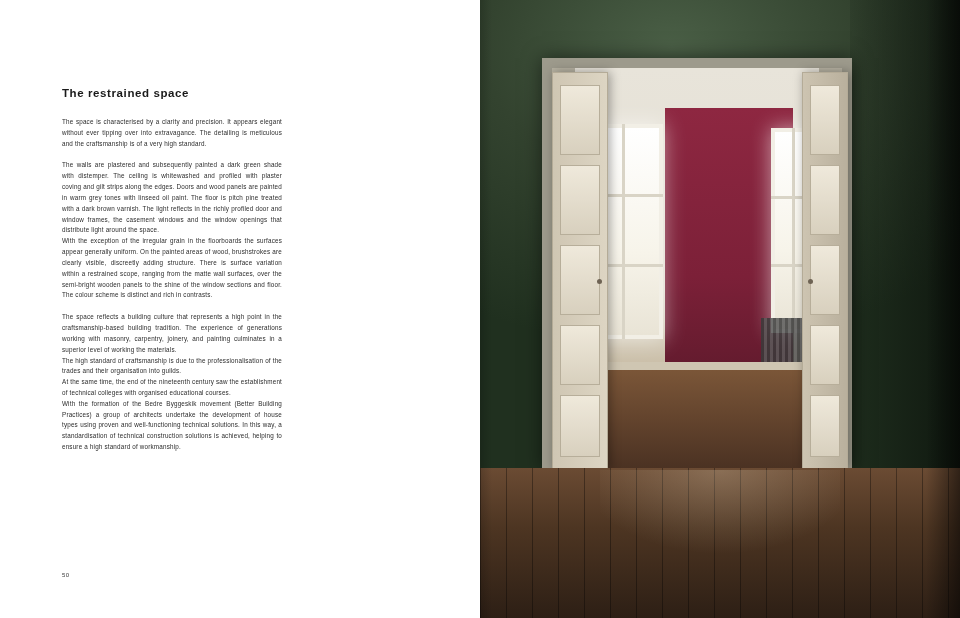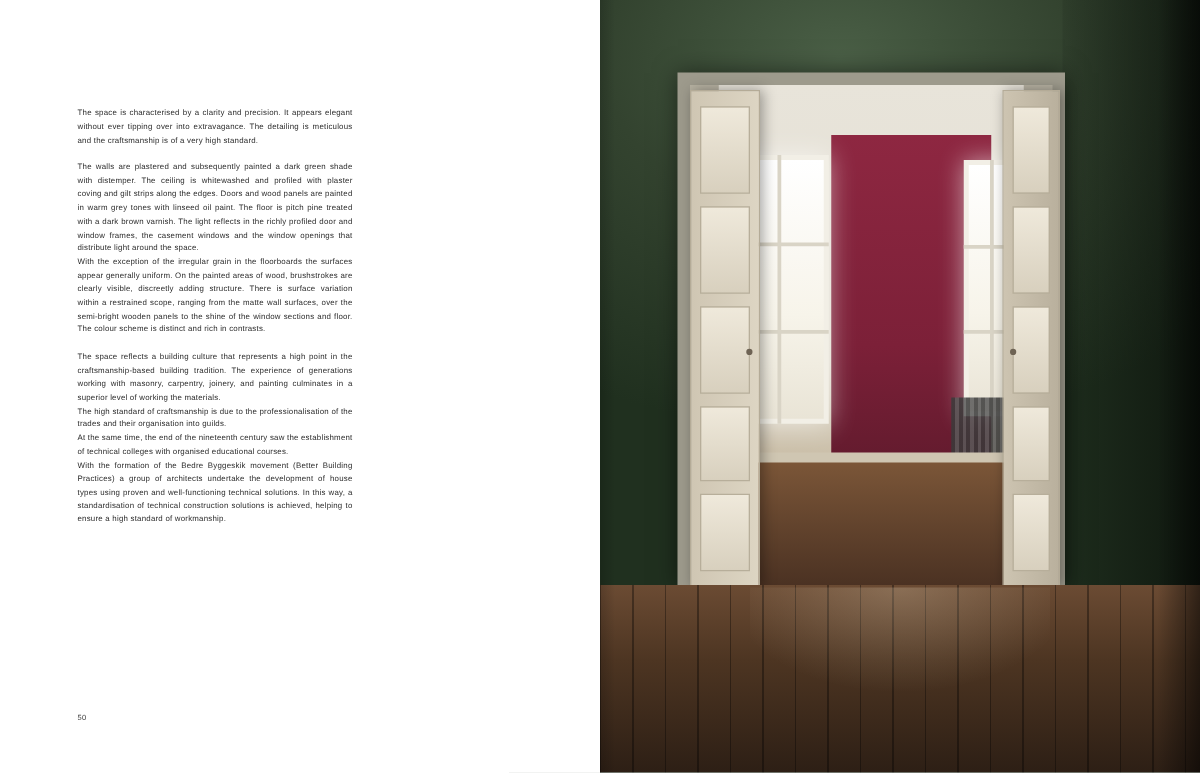--- a/index.html
+++ b/index.html
@@ -265,20 +265,21 @@
   }
 </style>
 </head>
 <body>
 
 <div class="spread">
 
   <div class="page-left">
 
     <div class="text-column">
+      <h1 class="article-title">The restrained space</h1>
 
       <p class="para">The space is characterised by a clarity and precision. It appears elegant without ever tipping over into extravagance. The detailing is meticulous and the craftsmanship is of a very high standard.</p>
 
       <p class="para tight">The walls are plastered and subsequently painted a dark green shade with distemper. The ceiling is whitewashed and profiled with plaster coving and gilt strips along the edges. Doors and wood panels are painted in warm grey tones with linseed oil paint. The floor is pitch pine treated with a dark brown varnish. The light reflects in the richly profiled door and window frames, the casement windows and the window openings that distribute light around the space.</p>
       <p class="para">With the exception of the irregular grain in the floorboards the surfaces appear generally uniform. On the painted areas of wood, brushstrokes are clearly visible, discreetly adding structure. There is surface variation within a restrained scope, ranging from the matte wall surfaces, over the semi-bright wooden panels to the shine of the window sections and floor. The colour scheme is distinct and rich in contrasts.</p>
 
       <p class="para tight">The space reflects a building culture that represents a high point in the craftsmanship-based building tradition. The experience of generations working with masonry, carpentry, joinery, and painting culminates in a superior level of working the materials.</p>
       <p class="para tight">The high standard of craftsmanship is due to the professionalisation of the trades and their organisation into guilds.</p>
       <p class="para tight">At the same time, the end of the nineteenth century saw the establishment of technical colleges with organised educational courses.</p>
       <p class="para">With the formation of the Bedre Byggeskik movement (Better Building Practices) a group of architects undertake the development of house types using proven and well-functioning technical solutions. In this way, a standardisation of technical construction solutions is achieved, helping to ensure a high standard of workmanship.</p>

